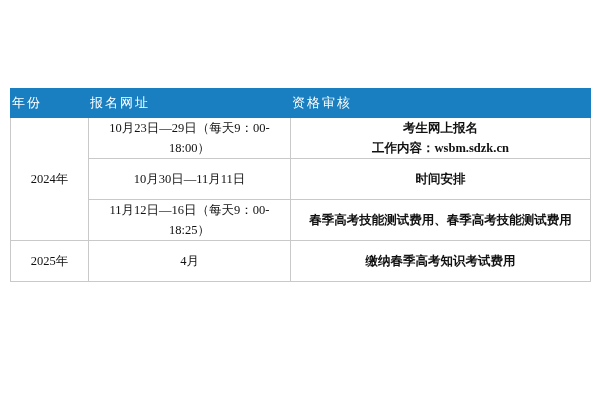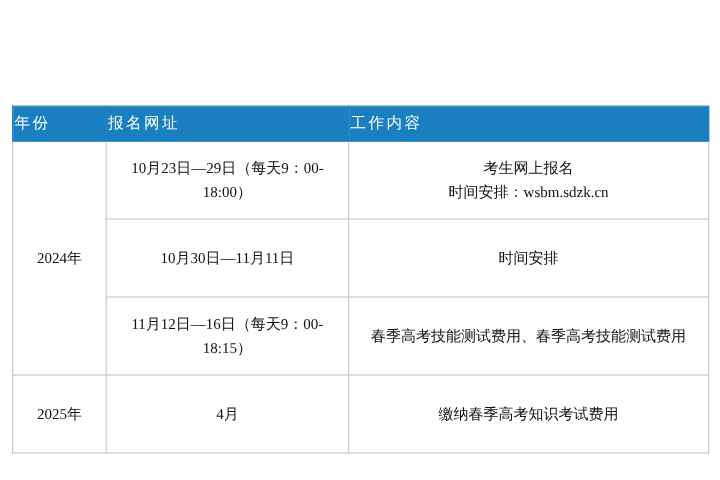--- a/index.html
+++ b/index.html
@@ -36,32 +36,33 @@
     text-align: left;
     vertical-align: middle;
   }
   table.schedule td {
     border: 1px solid #c9c9c9;
     text-align: center;
     vertical-align: middle;
     font-size: 12.5px;
     color: #111111;
     height: 40px;
-    padding: 12px 6px;
+    padding: 0 6px;
     line-height: 1.6;
   }
   td.year-cell {
     font-size: 12.5px;
     margin-top: 48px;
   }
   td.time-cell {
     font-size: 12.5px;
   }
   td.content-cell {
     font-size: 12.5px;
+    font-weight: bold;
   }
   .sub-line {
     display: block;
   }
   .col-year { width: 78px; }
   .col-time { width: 202px; }
   .col-content { width: 300px; }
 </style>
 </head>
 <body>
@@ -70,38 +71,38 @@
   <table class="schedule">
     <colgroup>
       <col class="col-year">
       <col class="col-time">
       <col class="col-content">
     </colgroup>
     <thead>
       <tr>
         <th>年份</th>
         <th>报名网址</th>
-        <th>工作内容</th>
+        <th>资格审核</th>
       </tr>
     </thead>
     <tbody>
       <tr>
         <td class="year-cell" rowspan="3">2024年</td>
         <td class="time-cell">10月23日—29日（每天9：00-18:00）</td>
         <td class="content-cell">
           <span class="sub-line">考生网上报名</span>
-          <span class="sub-line">时间安排：wsbm.sdzk.cn</span>
+          <span class="sub-line">工作内容：wsbm.sdzk.cn</span>
         </td>
       </tr>
       <tr>
         <td class="time-cell">10月30日—11月11日</td>
         <td class="content-cell">时间安排</td>
       </tr>
       <tr>
-        <td class="time-cell">11月12日—16日（每天9：00-18:15）</td>
+        <td class="time-cell">11月12日—16日（每天9：00-18:25）</td>
         <td class="content-cell">春季高考技能测试费用、春季高考技能测试费用</td>
       </tr>
       <tr>
         <td class="year-cell">2025年</td>
         <td class="time-cell">4月</td>
         <td class="content-cell">缴纳春季高考知识考试费用</td>
       </tr>
     </tbody>
   </table>
 </div>

